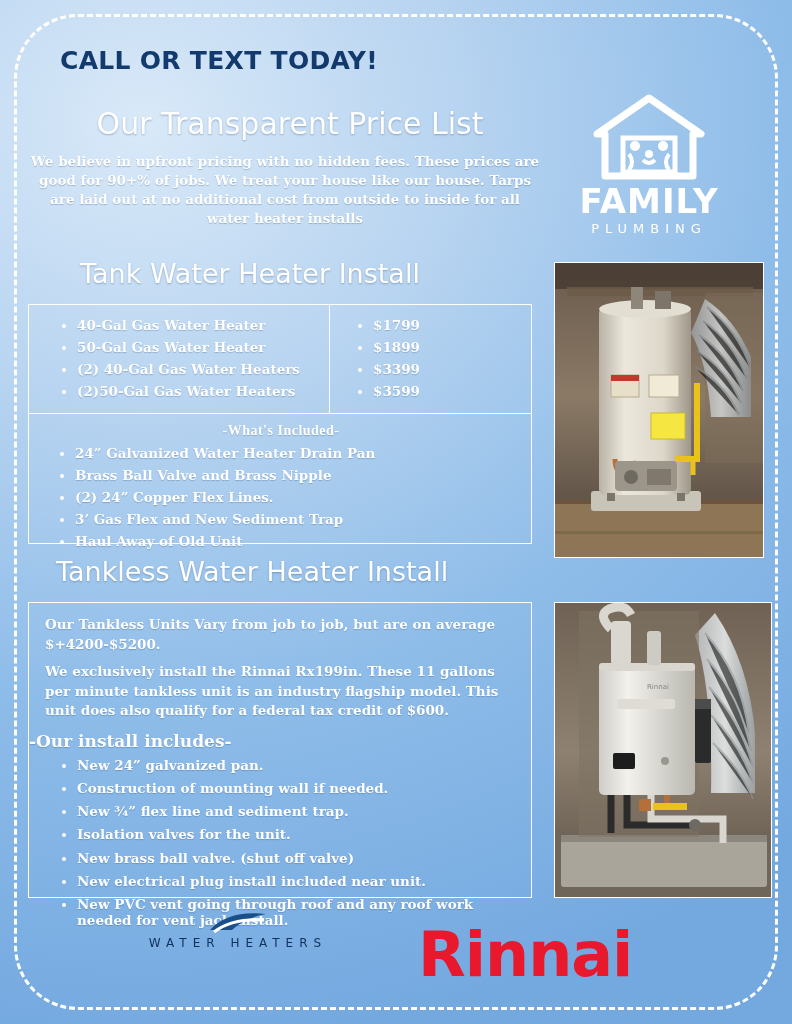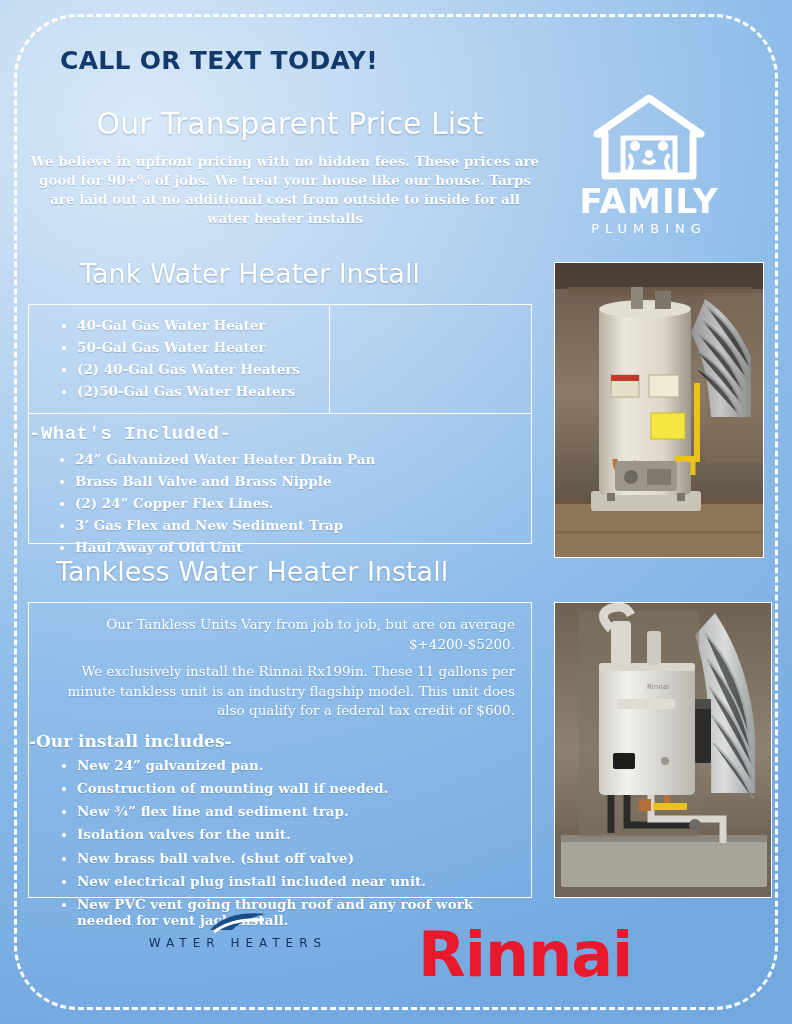--- a/index.html
+++ b/index.html
@@ -188,41 +188,41 @@
     top: 14px;
     width: 170px;
   }
   .included-wrap {
     position: absolute;
     left: 0;
     top: 112px;
     width: 504px;
   }
   .included-head {
-    text-align: left;
-    font-family: Liberation Mono, monospace;
-    font-weight: bold;
-    font-size: 19px;
+    text-align: center;
+    font-family: Liberation Serif, serif;
+    font-weight: bold;
+    font-size: 14px;
     color: #ffffff;
     margin: 6px 0 8px 0;
     letter-spacing: 0.5px;
     text-shadow: 0 1px 1px rgba(40,70,110,.28);
   }
   .included-wrap ul.pl {
     padding-left: 46px;
   }
 
   
   .tankless-para {
     font-family: "DejaVu Serif", serif;
-    font-weight: normal;
+    font-weight: bold;
     font-size: 13.5px;
     line-height: 1.45;
     color: #ffffff;
-    text-align: right;
+    text-align: left;
     padding: 0 16px;
     text-shadow: 0 1px 1px rgba(40,70,110,.28);
   }
   #tankless-p1 { margin: 12px 0 0 0; }
   #tankless-p2 { margin: 8px 0 0 0; }
   .install-head {
     text-align: left;
     font-family: "DejaVu Serif", serif;
     font-weight: bold;
     font-size: 17px;
@@ -347,20 +347,28 @@
 
       <div class="col-items">
         <ul class="pl">
           <li>40-Gal Gas Water Heater</li>
           <li>50-Gal Gas Water Heater</li>
           <li>(2) 40-Gal Gas Water Heaters</li>
           <li>(2)50-Gal Gas Water Heaters</li>
         </ul>
       </div>
 
+      <div class="col-prices">
+        <ul class="pl">
+          <li>$1799</li>
+          <li>$1899</li>
+          <li>$3399</li>
+          <li>$3599</li>
+        </ul>
+      </div>
 
       <div class="included-wrap">
         <div class="included-head">-What's Included-</div>
         <ul class="pl">
           <li>24” Galvanized Water Heater Drain Pan</li>
           <li>Brass Ball Valve and Brass Nipple</li>
           <li>(2) 24” Copper Flex Lines.</li>
           <li>3’ Gas Flex and New Sediment Trap</li>
           <li>Haul Away of Old Unit</li>
         </ul>

